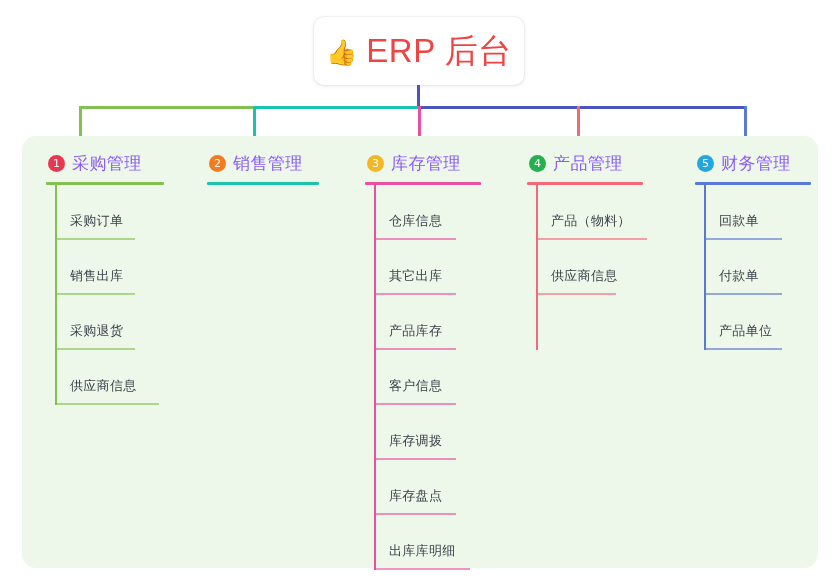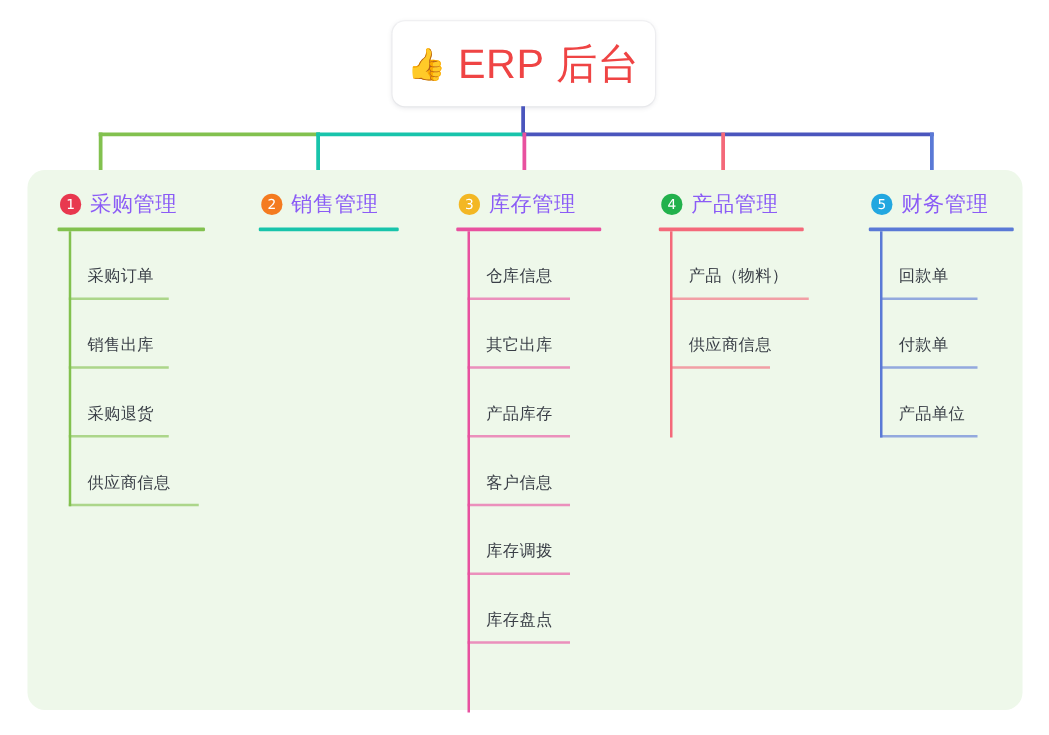--- a/index.html
+++ b/index.html
@@ -217,20 +217,24 @@
             <div class="item-rule" style="width: 82px; background: rgb(232, 81, 159); opacity: 0.62;"></div>
           </div>
           <div class="item">
             <span class="item-label">库存调拨</span>
             <div class="item-rule" style="width: 82px; background: rgb(232, 81, 159); opacity: 0.62;"></div>
           </div>
           <div class="item">
             <span class="item-label">库存盘点</span>
             <div class="item-rule" style="width: 82px; background: rgb(232, 81, 159); opacity: 0.62;"></div>
           </div>
+          <div class="item">
+            <span class="item-label">出库库明细</span>
+            <div class="item-rule" style="width: 96px; background: rgb(232, 81, 159); opacity: 0.62;"></div>
+          </div>
         </div>
       </div>
       <div class="column" style="left: 505px; top: 14px;">
         <div class="col-header">
           <span class="badge" style="background: rgb(34, 177, 76);">4</span>
           <span class="col-title">产品管理</span>
         </div>
         <div class="col-rule" style="width: 116px; background: rgb(244, 105, 122);"></div>
         <div class="col-body">
           <div class="spine" style="height: 165px; background: rgb(244, 105, 122);"></div>

